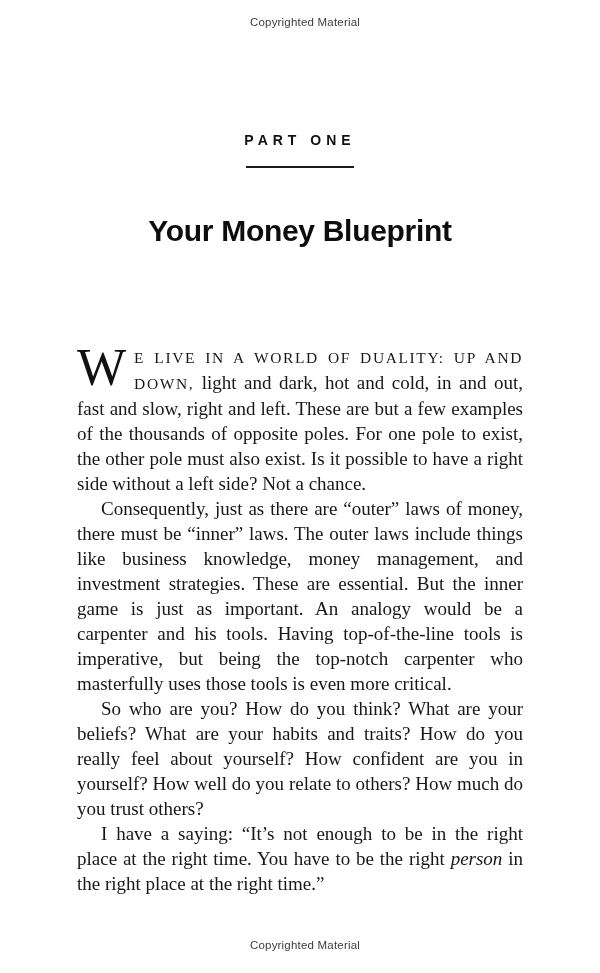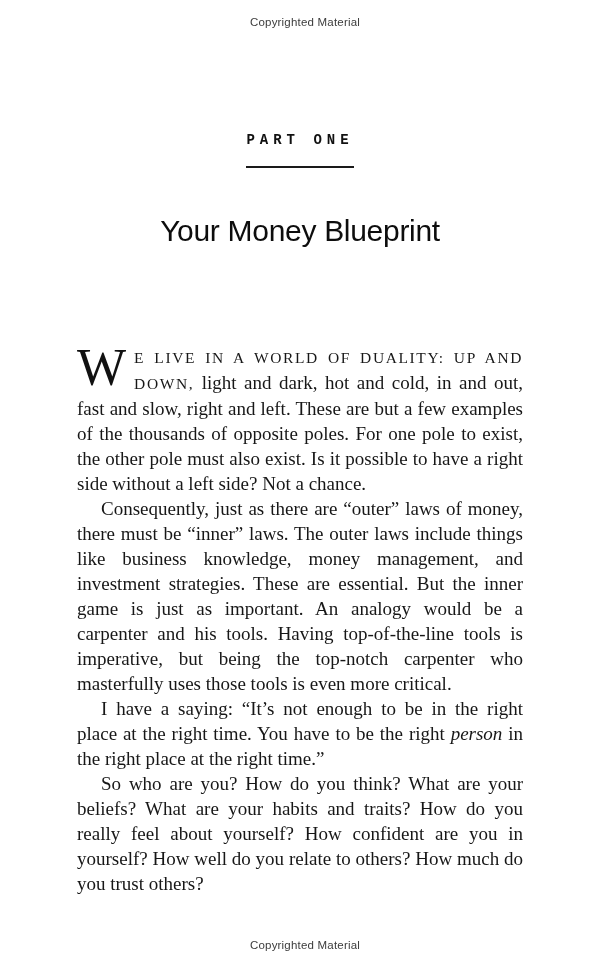--- a/index.html
+++ b/index.html
@@ -30,37 +30,37 @@
     position: absolute;
     bottom: 22px;
     left: 0;
     right: 0;
   }
   .part-block {
     margin-top: 104px;
     text-align: center;
   }
   .part-label {
-    font-family: Liberation Mono, monospace;
+    font-family: Liberation Sans, sans-serif;
     font-weight: 700;
     font-size: 14px;
     letter-spacing: 5px;
     color: #111111;
   }
   .part-rule {
     width: 108px;
     border: none;
     border-top: 2.5px solid #1a1a1a;
     margin: 18px auto 0 auto;
   }
   .chapter-title {
     margin-top: 46px;
     text-align: center;
     font-family: "Liberation Sans", sans-serif;
-    font-weight: 400;
+    font-weight: 700;
     font-size: 30px;
     letter-spacing: -0.3px;
     color: #0d0d0d;
   }
   .body-text {
     width: 446px;
     margin: 96px auto 0 auto;
     font-size: 19px;
     line-height: 25px;
     text-align: justify;
@@ -100,21 +100,21 @@
 <h1 class="chapter-title">Your Money Blueprint</h1>
 
 <div class="body-text">
 
   <p>
     <span class="dropcap">W</span><span class="smallcaps-lead">E LIVE IN A WORLD OF DUALITY: UP AND DOWN,</span><span> light and dark, hot and cold, in and out, fast and slow, right and left. These are but a few examples of the thousands of opposite poles. For one pole to exist, the other pole must also exist. Is it possible to have a right side without a left side? Not a chance.</span>
   </p>
 
   <p class="indented">Consequently, just as there are “outer” laws of money, there must be “inner” laws. The outer laws include things like business knowledge, money management, and investment strategies. These are essential. But the inner game is just as important. An analogy would be a carpenter and his tools. Having top-of-the-line tools is imperative, but being the top-notch carpenter who masterfully uses those tools is even more critical.</p>
 
+  <p class="indented">So who are you? How do you think? What are your beliefs? What are your habits and traits? How do you really feel about yourself? How confident are you in yourself? How well do you relate to others? How much do you trust others?</p>
+
   <p class="indented">
     <span>I have a saying: “It’s not enough to be in the right place at the right time. You have to be the right </span><span class="italic">person</span><span> in the right place at the right time.”</span>
   </p>
-
-  <p class="indented">So who are you? How do you think? What are your beliefs? What are your habits and traits? How do you really feel about yourself? How confident are you in yourself? How well do you relate to others? How much do you trust others?</p>
 
 </div>
 
 <div class="copyright bottom">Copyrighted Material</div>
 
 </body></html>

